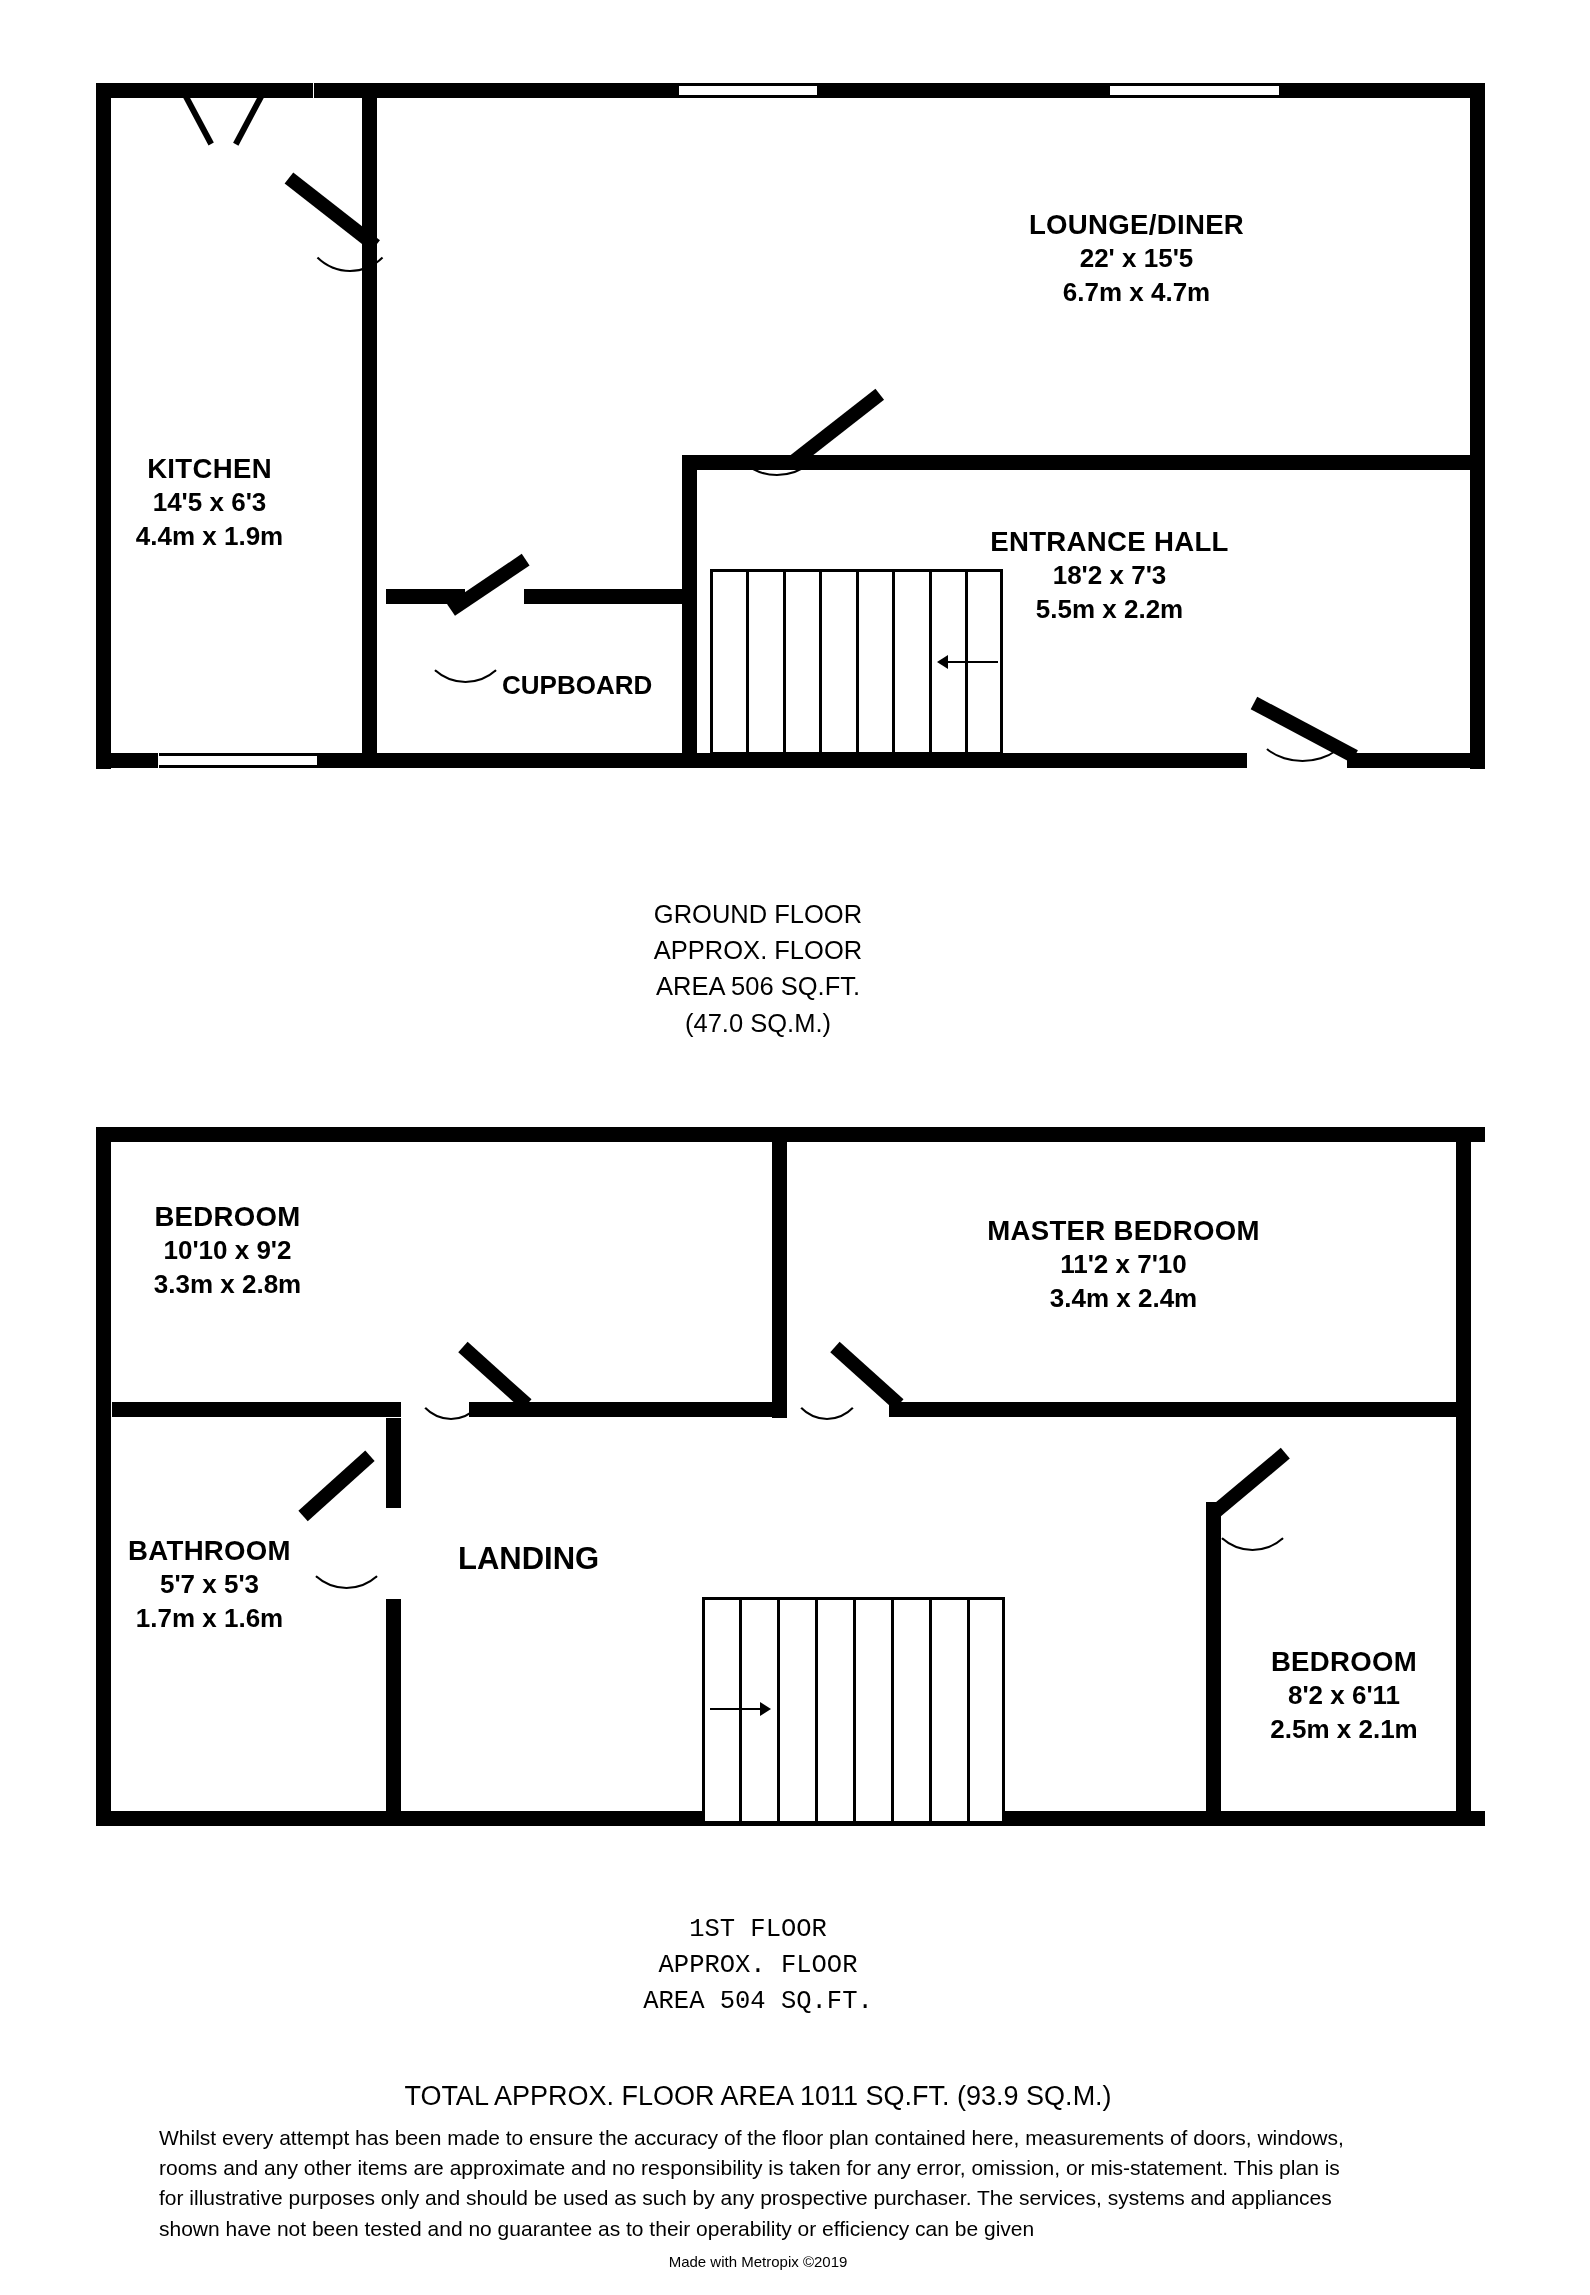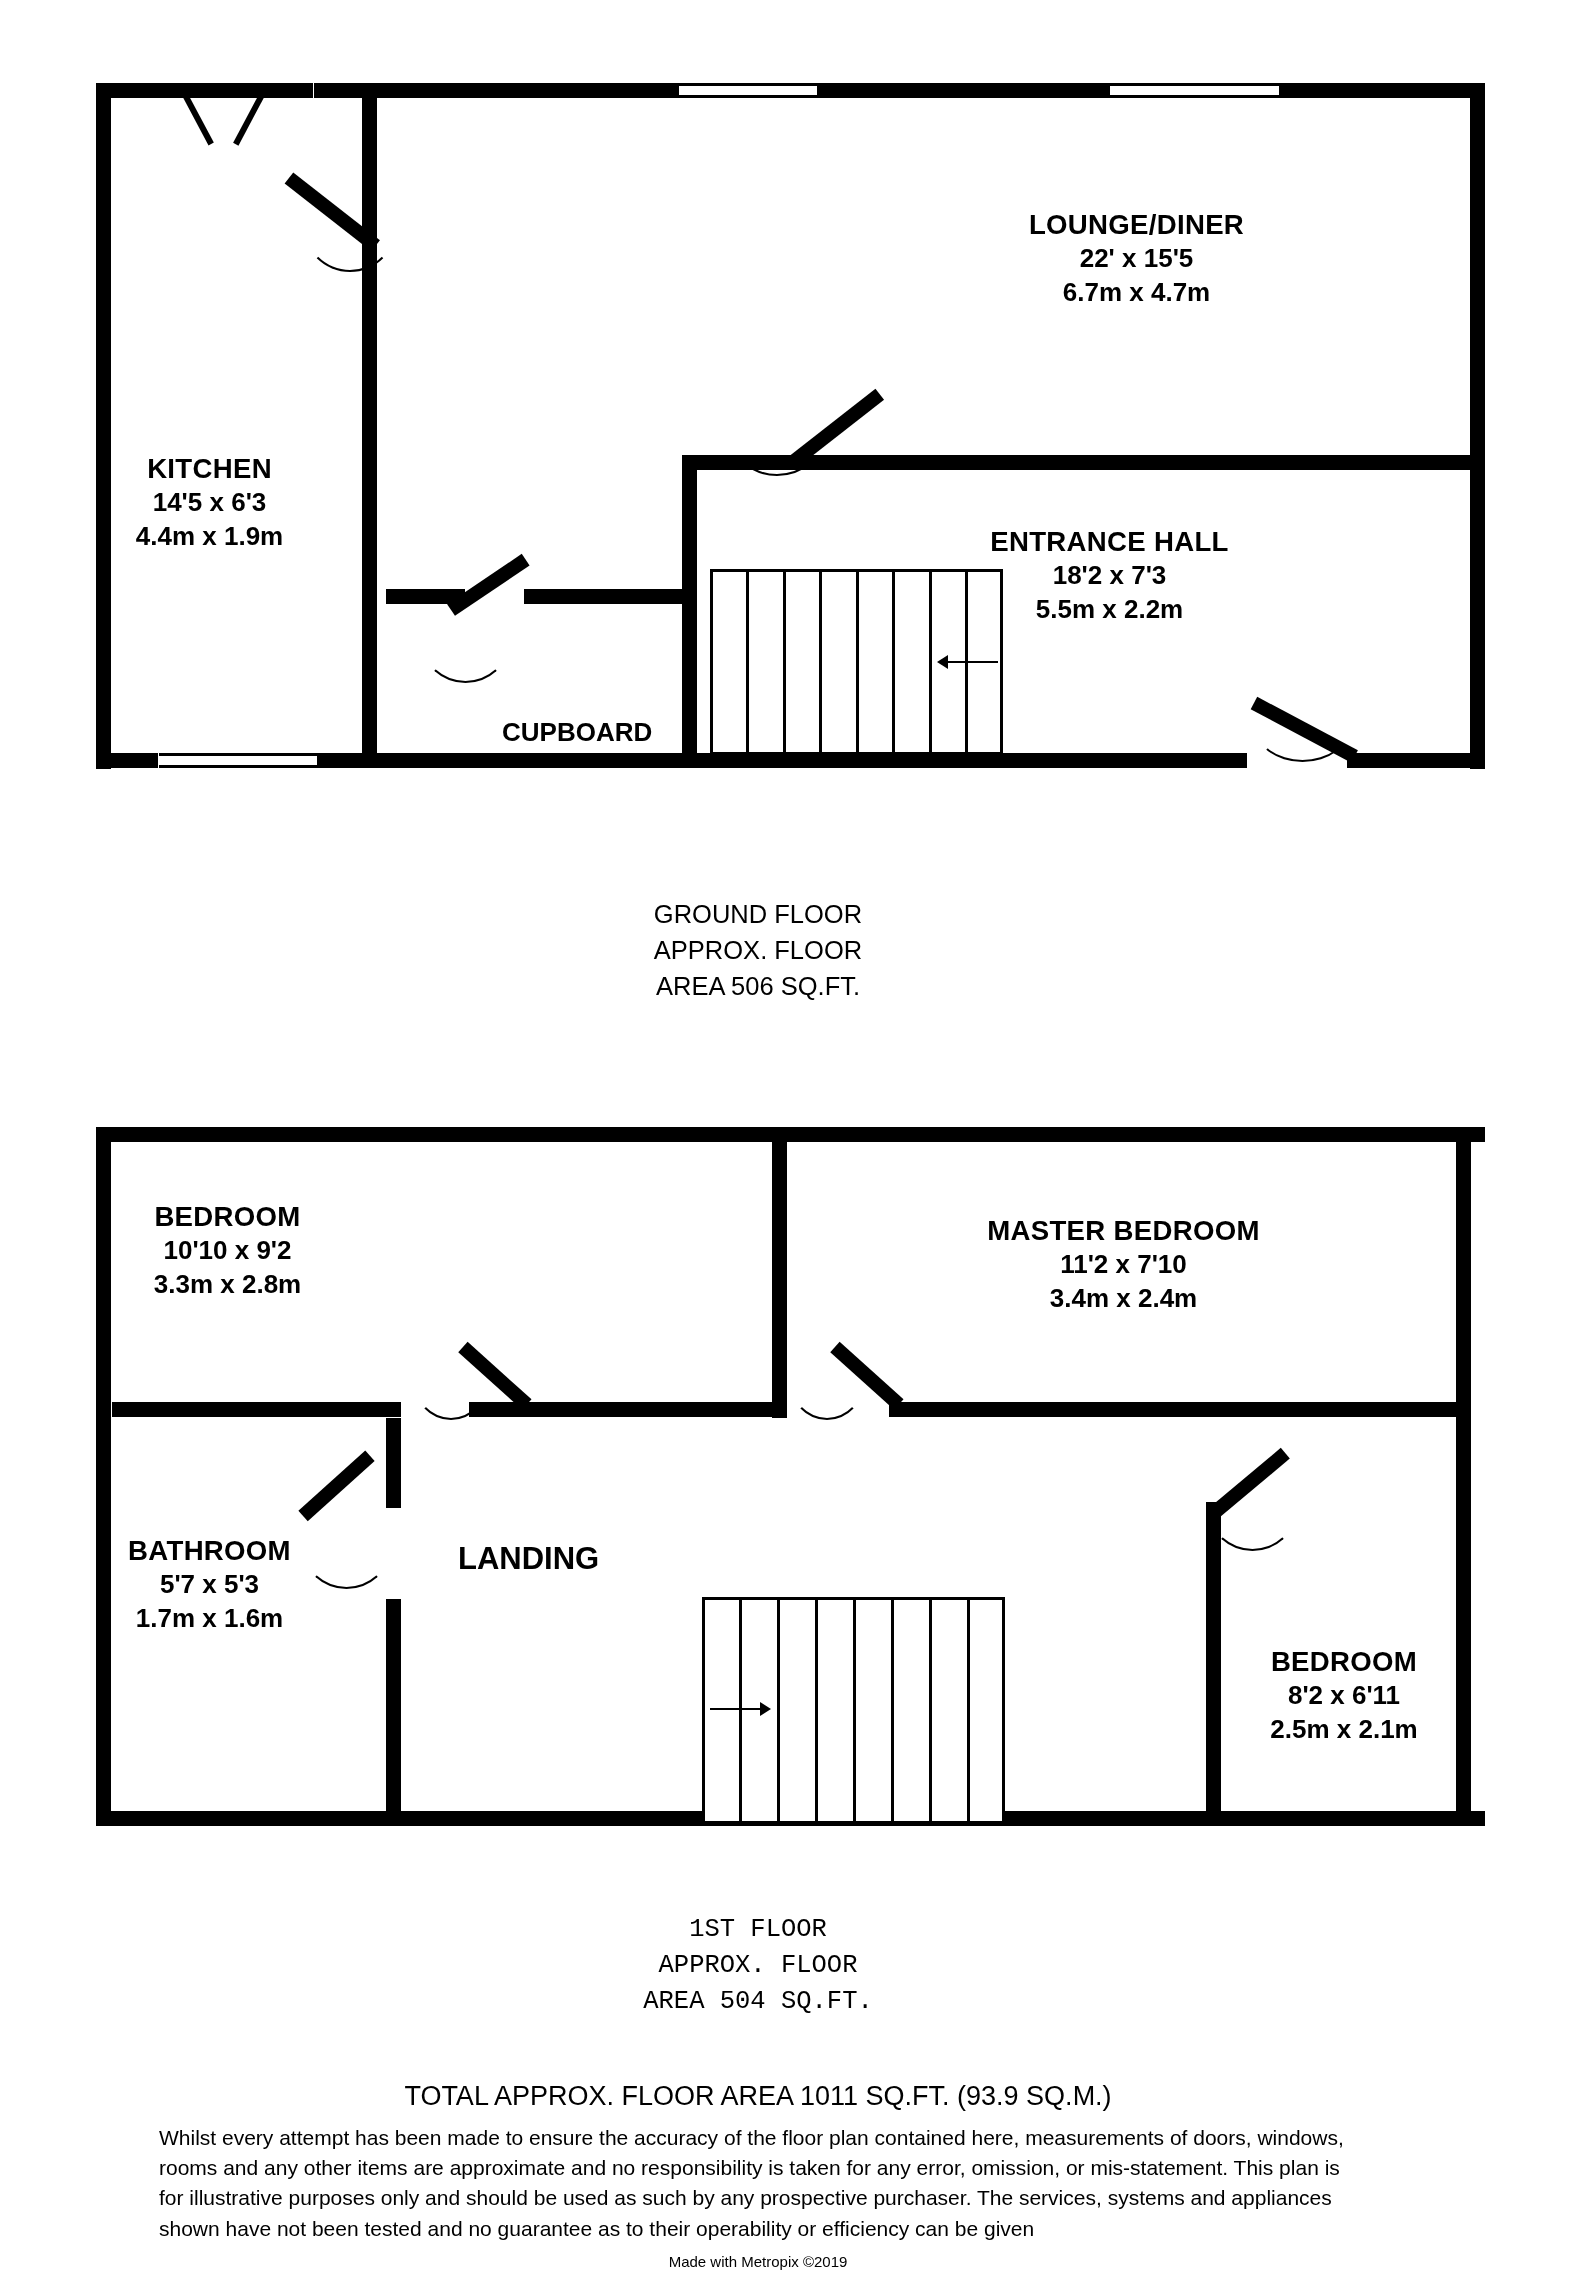--- a/index.html
+++ b/index.html
@@ -212,26 +212,27 @@
       <div class="dim">14'5 x 6'3</div>
       <div class="dim">4.4m x 1.9m</div>
     </div>
 
     <div class="room-label" style="left:889px; top:524px; width:441px;">
       <div class="name">ENTRANCE HALL</div>
       <div class="dim">18'2 x 7'3</div>
       <div class="dim">5.5m x 2.2m</div>
     </div>
 
-    <div class="plain-label" style="left:502px; top:670px;margin-top:47px;">CUPBOARD</div>
+    <div class="plain-label" style="left:502px; top:670px;">CUPBOARD</div>
 
     <div class="floor-caption" style="top:896px;">
       <div>GROUND FLOOR</div>
       <div>APPROX. FLOOR</div>
       <div>AREA 506 SQ.FT.</div>
+      <div>(47.0 SQ.M.)</div>
     </div>
   </div>
 
   <div>
 
     <div class="wall" style="left:96px; top:1127px; width:1389px; height:15px;"></div>
     <div class="wall" style="left:96px; top:1127px; width:15px; height:699px;"></div>
     <div class="wall" style="left:1456px; top:1127px; width:15px; height:699px;"></div>
     <div class="wall" style="left:96px; top:1811px; width:1389px; height:15px;"></div>
 

